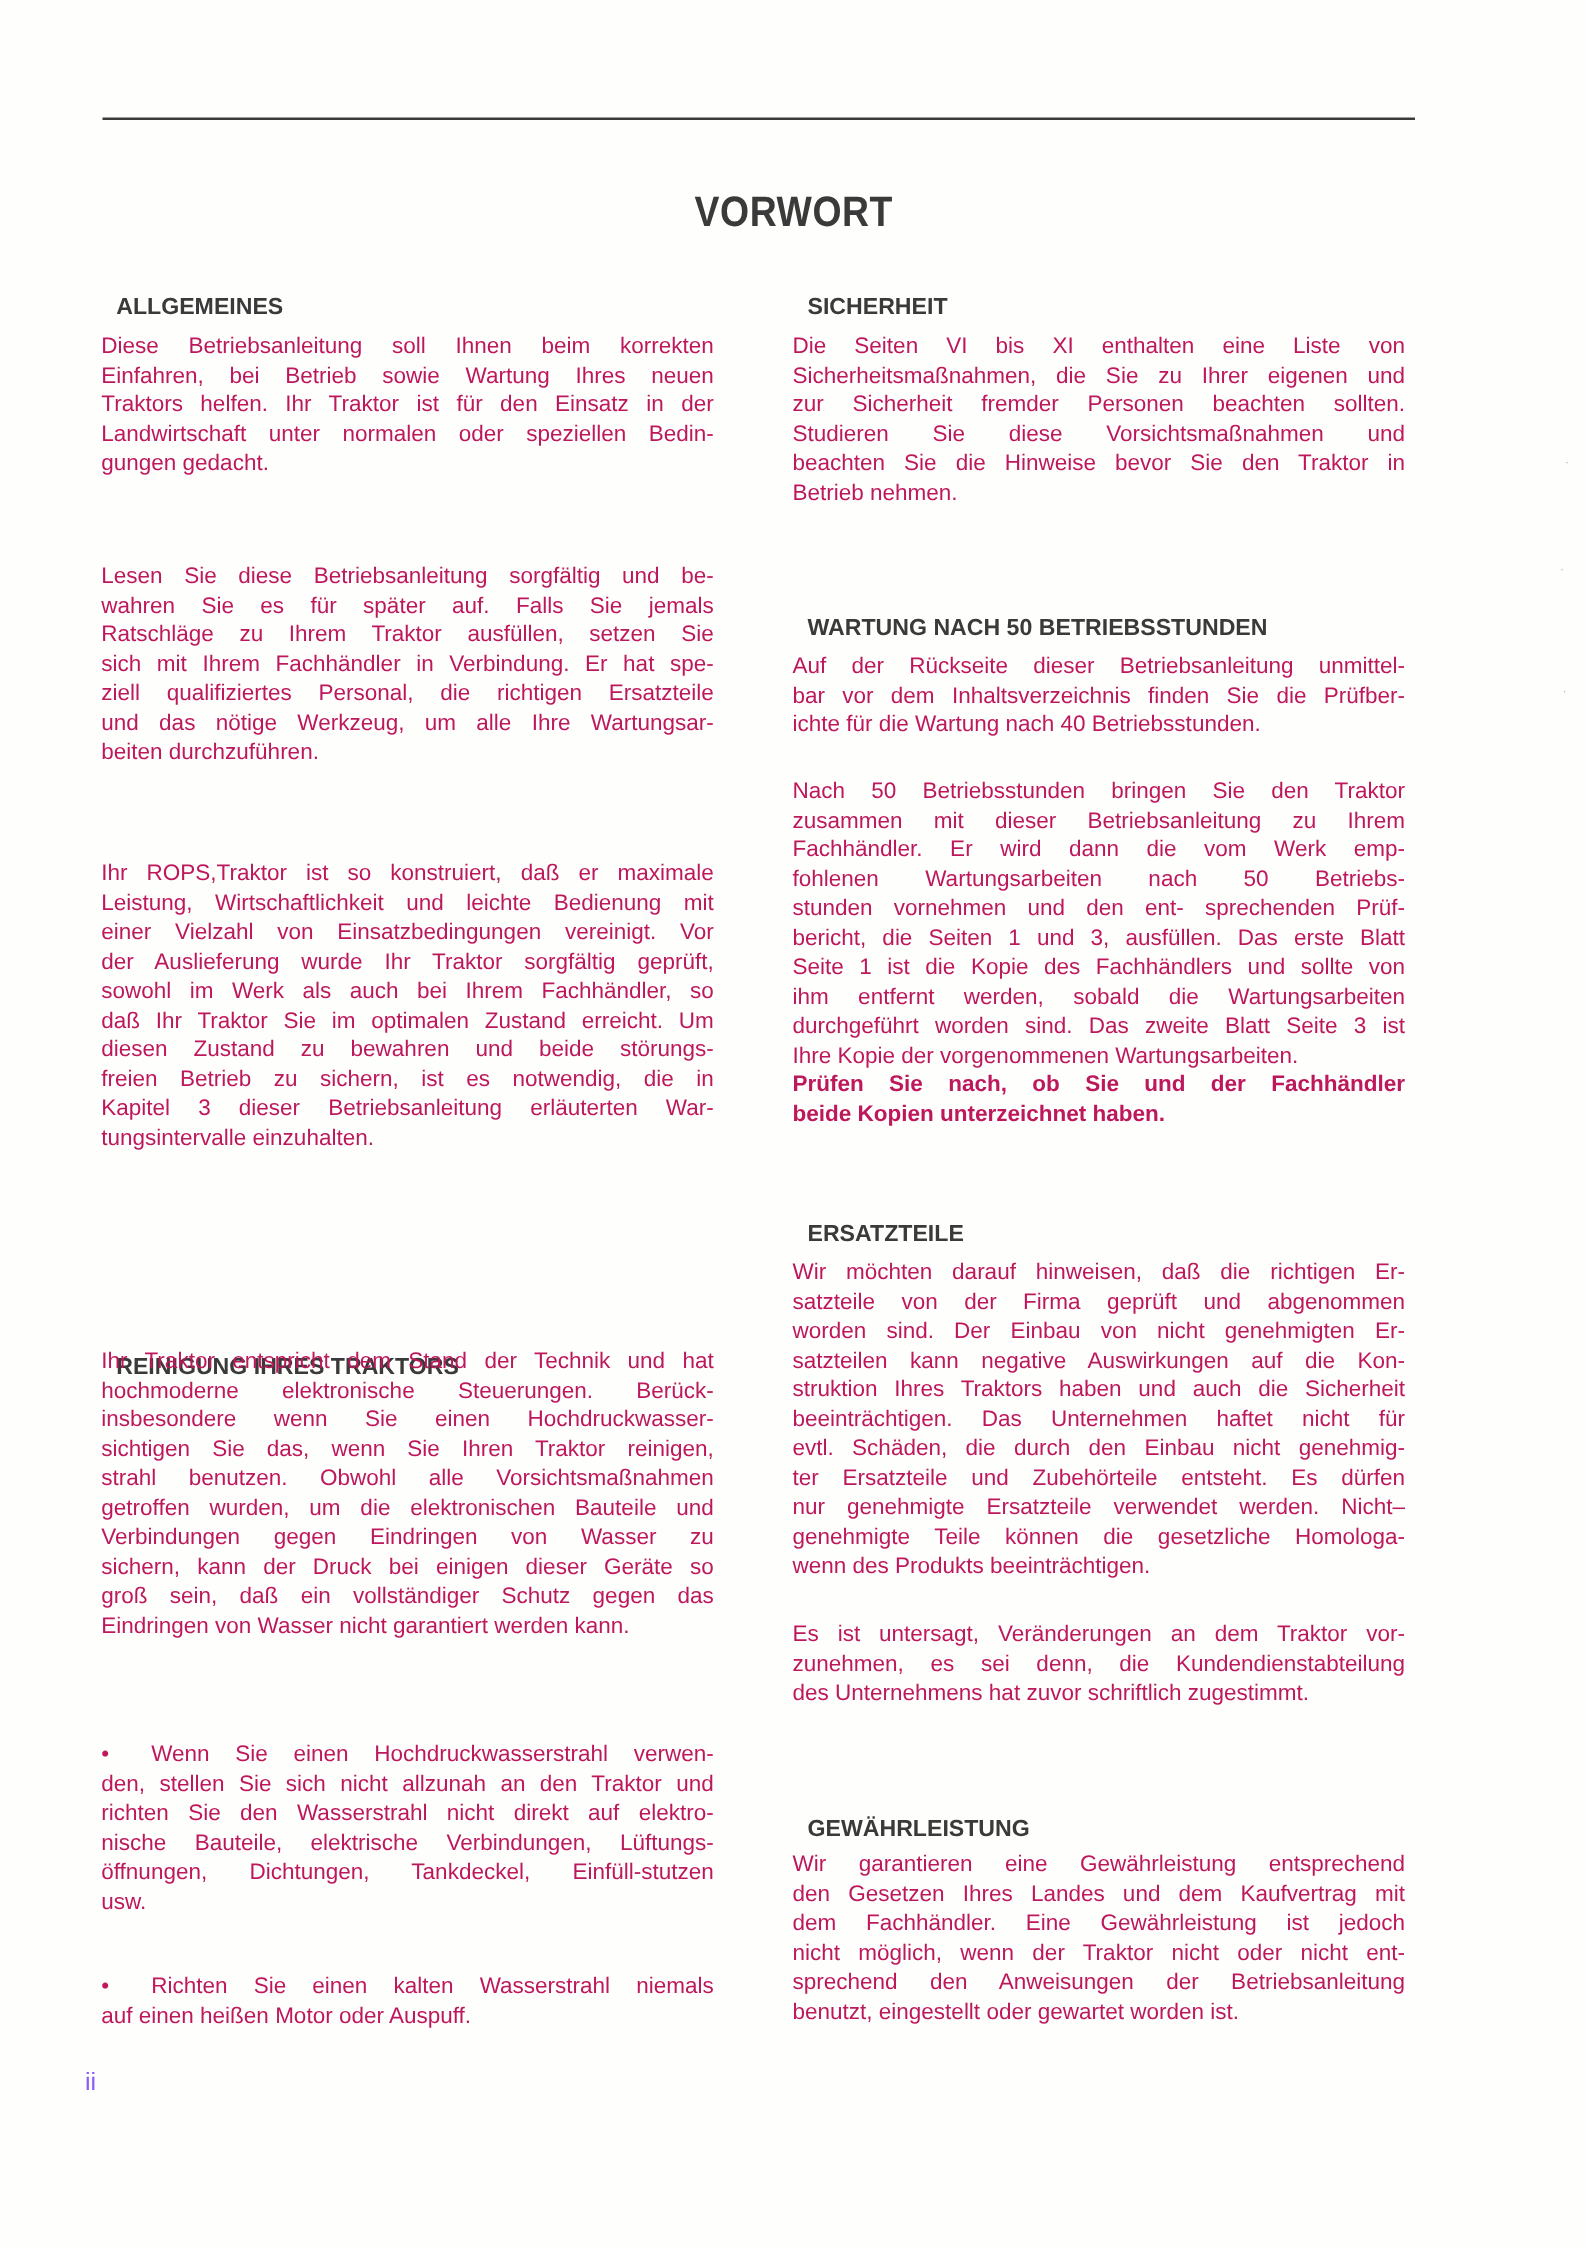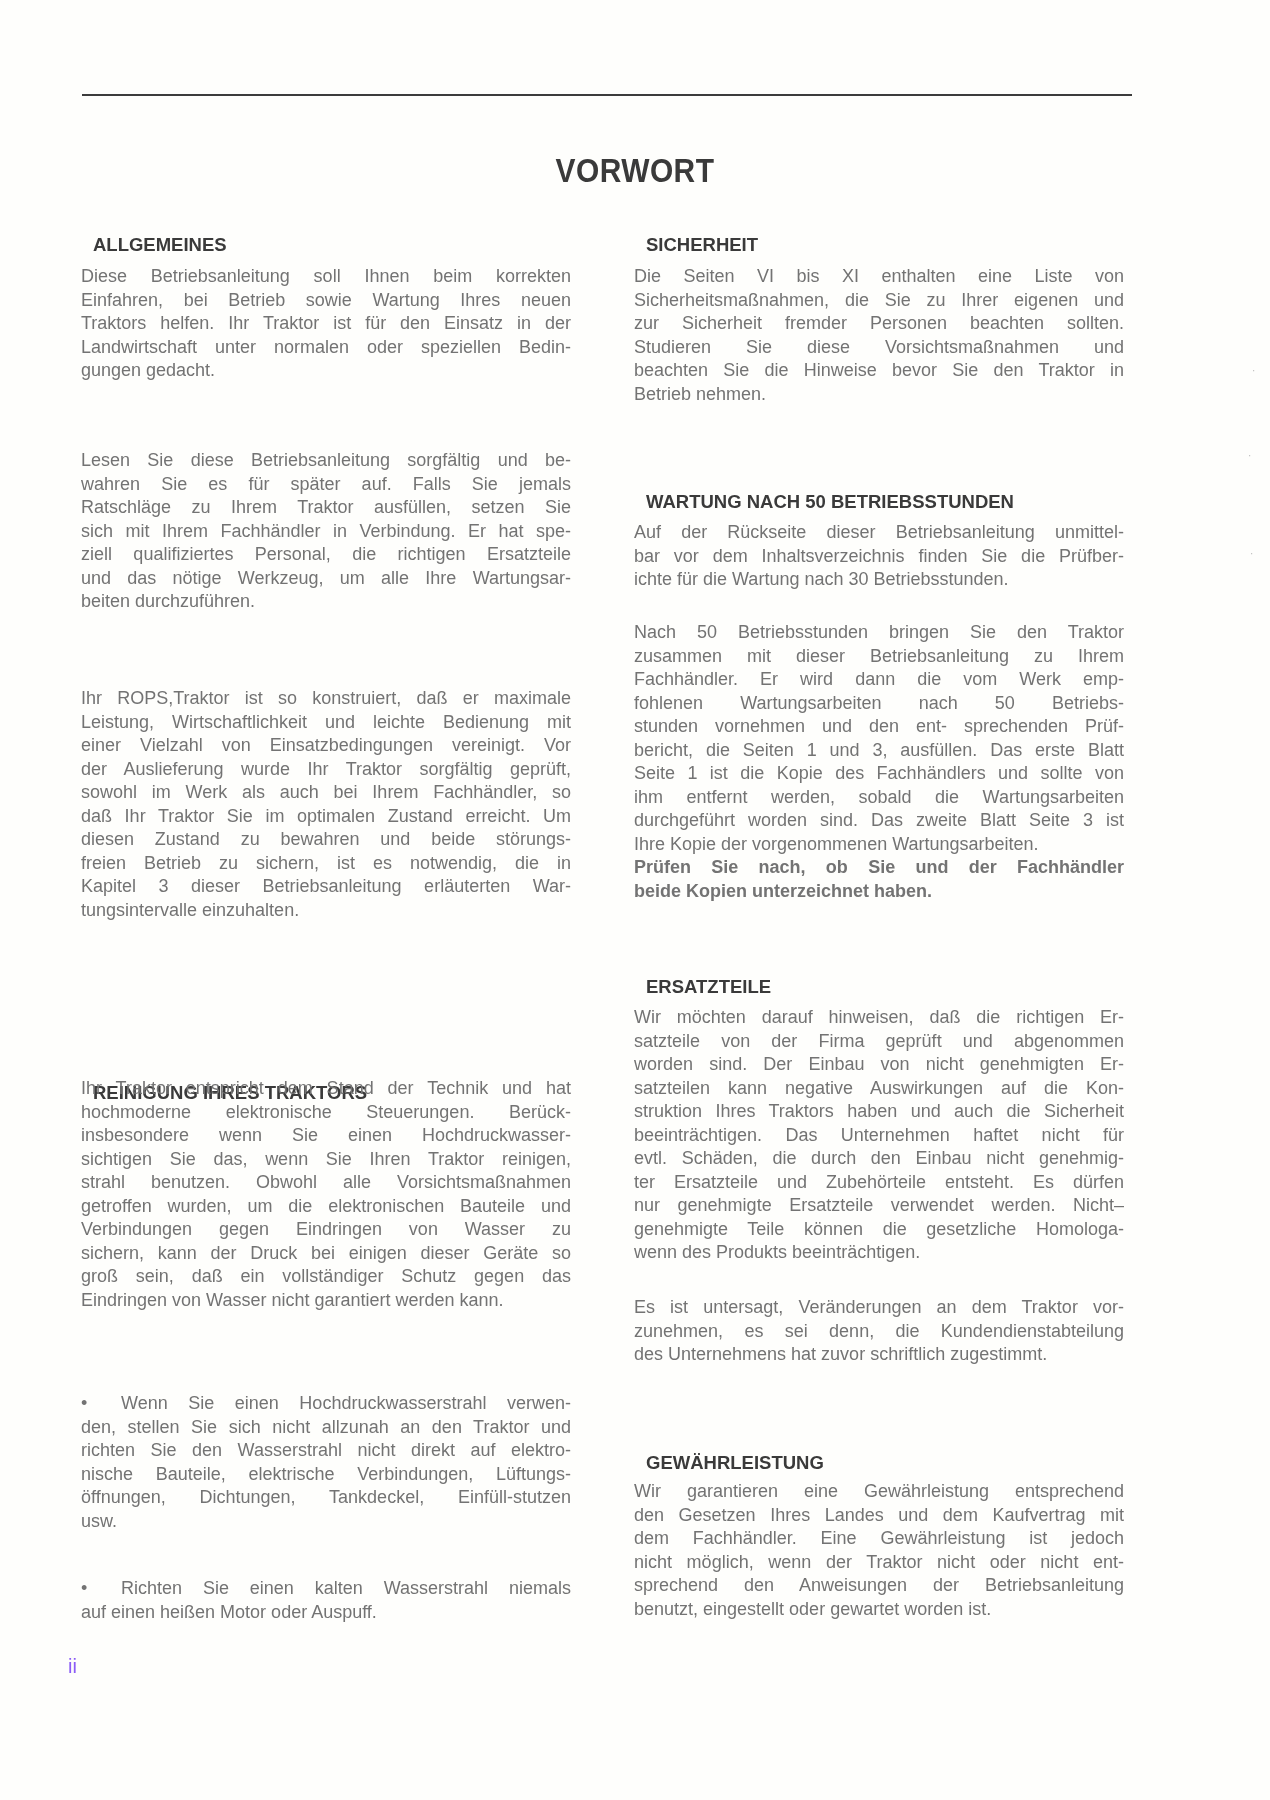--- a/index.html
+++ b/index.html
@@ -47,21 +47,21 @@
       margin: 12px;
       white-space: nowrap;
     }
     .para {
       position: absolute;
       left: 0;
       width: 490px;
       font-size: 18px;
       line-height: 23.5px;
       margin: 0;
-      color: #737373;
+      color: #be185d;
     }
     .line {
       display: block;
       text-align: justify;
       text-align-last: justify;
       white-space: nowrap;
       overflow: visible;
     }
     .line.last {
       text-align-last: left;
@@ -158,21 +158,21 @@
       <span class="line">zur Sicherheit fremder Personen beachten sollten.</span>
       <span class="line">Studieren Sie diese Vorsichtsmaßnahmen und</span>
       <span class="line">beachten Sie die Hinweise bevor Sie den Traktor in</span>
       <span class="line last">Betrieb nehmen.</span>
     </div>
 
   <h2 class="heading" style="top:479px;">WARTUNG NACH 50 BETRIEBSSTUNDEN</h2>
   <div class="para" style="top:521px;">
       <span class="line">Auf der Rückseite dieser Betriebsanleitung unmittel-</span>
       <span class="line">bar vor dem Inhaltsverzeichnis finden Sie die Prüfber-</span>
-      <span class="line last">ichte für die Wartung nach 30 Betriebsstunden.</span>
+      <span class="line last">ichte für die Wartung nach 40 Betriebsstunden.</span>
     </div>
   <div class="para" style="top:621px;">
     <div>
         <span class="line">Nach 50 Betriebsstunden bringen Sie den Traktor</span>
         <span class="line">zusammen mit dieser Betriebsanleitung zu Ihrem</span>
         <span class="line">Fachhändler. Er wird dann die vom Werk emp-</span>
         <span class="line">fohlenen Wartungsarbeiten nach 50 Betriebs-</span>
         <span class="line">stunden vornehmen und den ent- sprechenden Prüf-</span>
         <span class="line">bericht, die Seiten 1 und 3, ausfüllen. Das erste Blatt</span>
         <span class="line">Seite 1 ist die Kopie des Fachhändlers und sollte von</span>

